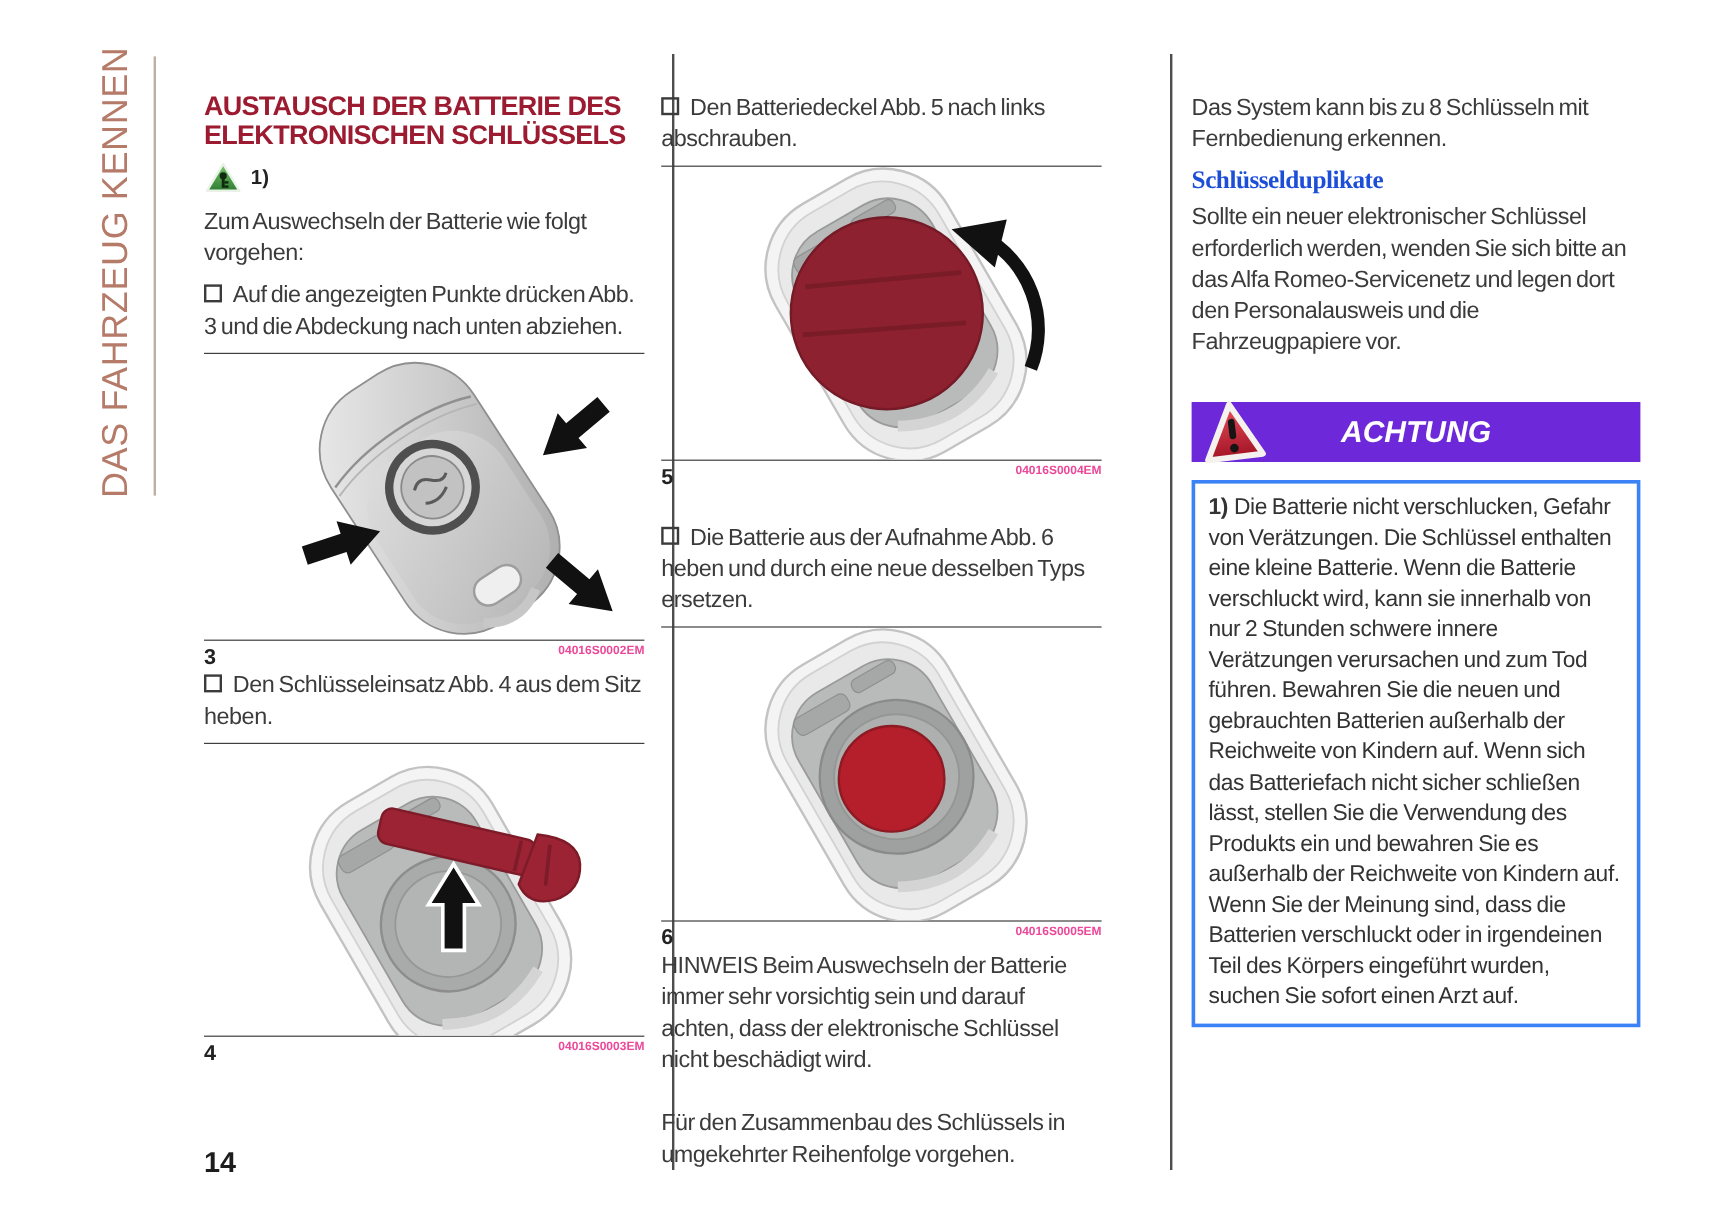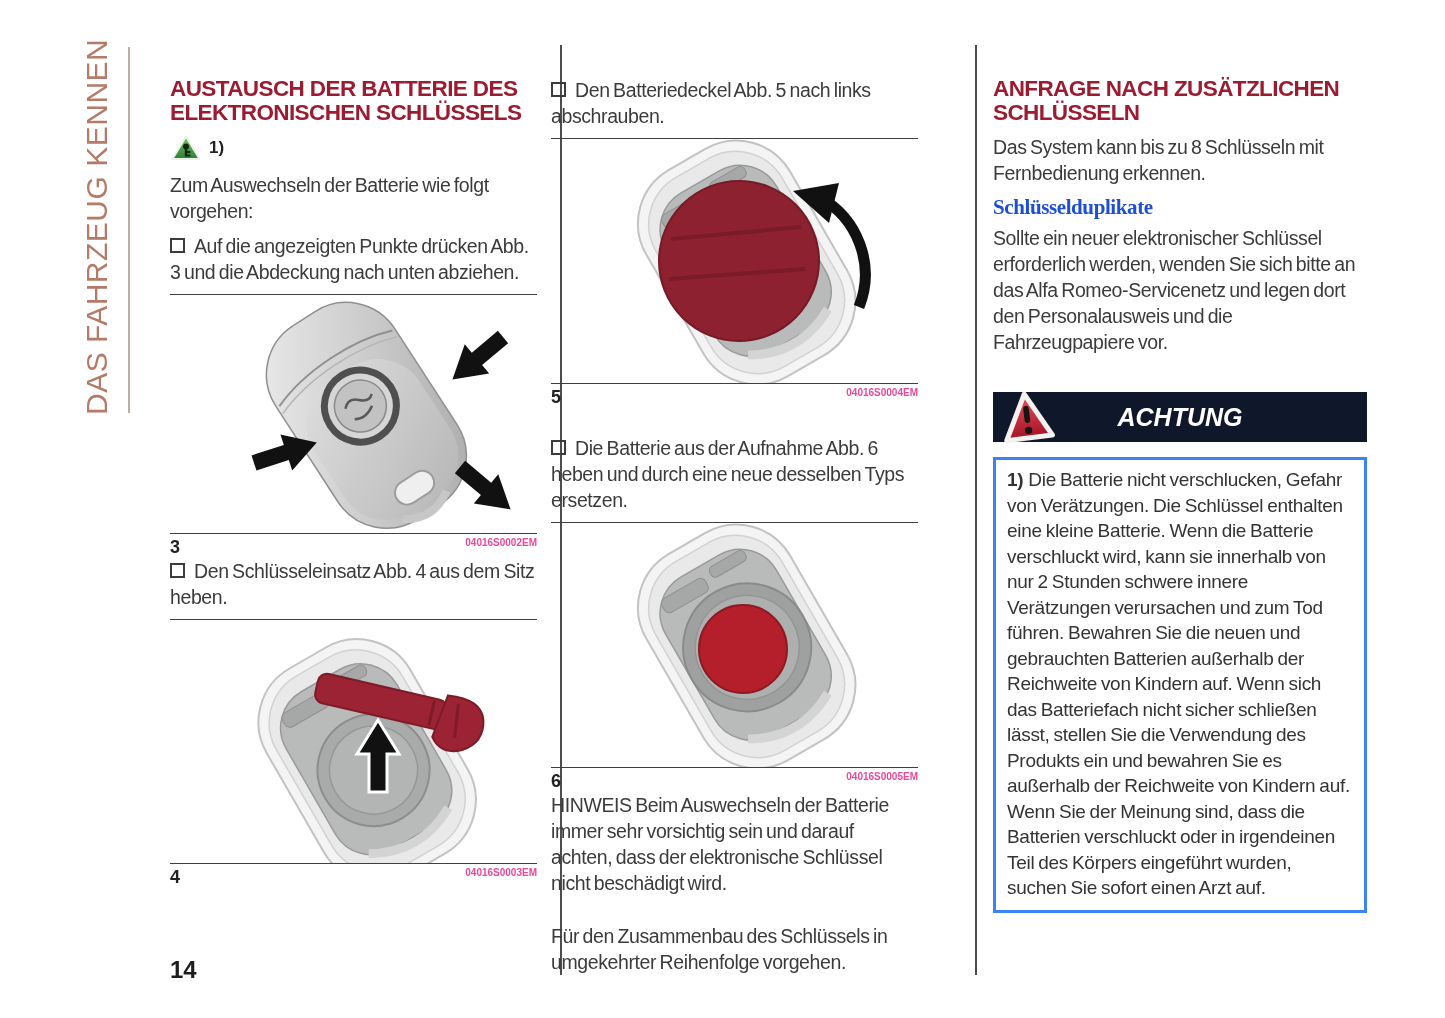--- a/index.html
+++ b/index.html
@@ -36,21 +36,21 @@
   
   .fig{margin-top:2px;}
   .fig .rule-top{border:none;border-top:1.5px solid #3f3f3f;margin:0;}
   .fig svg{display:block;}
   .fig-cap{display:flex;justify-content:space-between;align-items:flex-start;
       border-top:1.5px solid #3f3f3f;padding-top:3px;}
   .fig-num{font-size:18px;font-weight:600;color:#222;}
   .fig-code{font-size:10px;font-weight:bold;color:#ec4899;letter-spacing:0;}
   .mt26{margin-top:26px;} .mt8{margin-top:8px;}
   
-  .achtung{height:50px;background:#0f172a;margin-top:37px;position:relative;
+  .achtung{height:50px;background:#6d28d9;margin-top:37px;position:relative;
       display:flex;align-items:center;justify-content:center;}
   .achtung-title{color:#ffffff;font-weight:bold;font-style:italic;font-size:25px;}
   .achtung-tri{position:absolute;left:5px;top:-3px;}
   
   .warnbox{border:3px solid #3b82f6;margin-top:15px;padding:7px 11px 9px 11px;
       font-size:19px;line-height:25.5px;letter-spacing:-0.3px;
       word-spacing:-1px;color:#333;}
   .warn-ref{font-weight:bold;margin-right:5px;}
   
   .page-num{position:absolute;left:170px;top:956px;font-size:24px;font-weight:bold;color:#1d1d1d;}
@@ -212,21 +212,20 @@
       <span class="fig-num">6</span>
       <span class="fig-code">04016S0005EM</span>
     </div>
   </div>
 
   <p class="body mt8">HINWEIS Beim Auswechseln der Batterie immer sehr vorsichtig sein und darauf achten, dass der elektronische Schlüssel nicht beschädigt wird.</p>
   <p class="body" style="margin-top:27px;">Für den Zusammenbau des Schlüssels in umgekehrter Reihenfolge vorgehen.</p>
 </div>
 
 <div id="col3" class="col">
-  <h1 class="h1">ANFRAGE NACH ZUSÄTZLICHEN SCHLÜSSELN</h1>
   <p class="body">Das System kann bis zu 8 Schlüsseln mit Fernbedienung erkennen.</p>
   <h2 class="h2">Schlüsselduplikate</h2>
   <p class="body">Sollte ein neuer elektronischer Schlüssel erforderlich werden, wenden Sie sich bitte an das Alfa Romeo-Servicenetz und legen dort den Personalausweis und die Fahrzeugpapiere vor.</p>
 
   <div class="achtung">
     <svg class="achtung-tri" width="58" height="56" viewBox="0 0 58 56">
       <defs>
         <linearGradient id="redg" x1="0" y1="0" x2="0" y2="1">
           <stop offset="0" stop-color="#e8505e"></stop>
             <stop offset="1" stop-color="#a31425"></stop>

